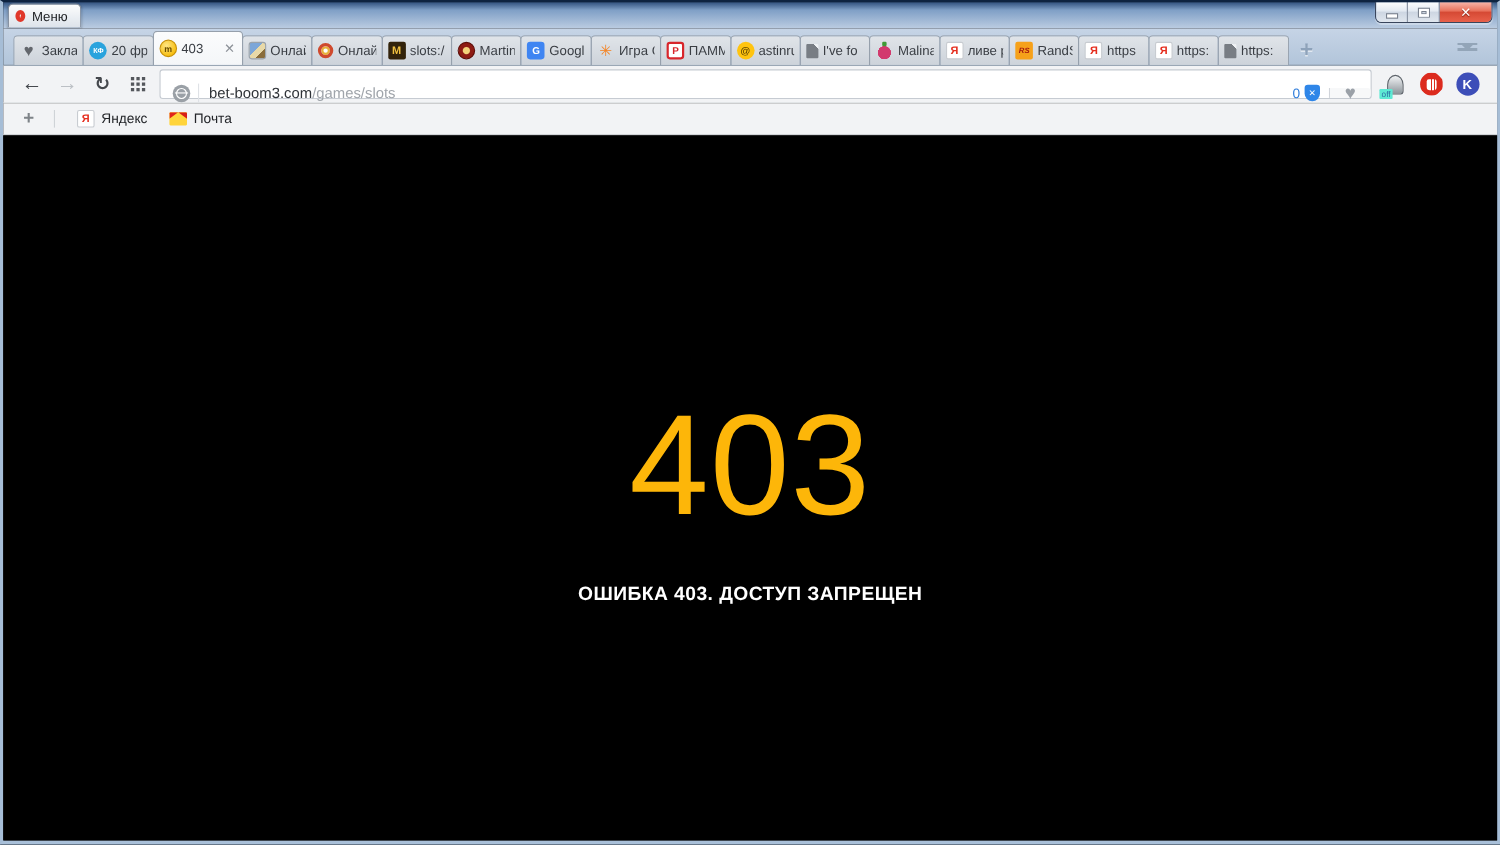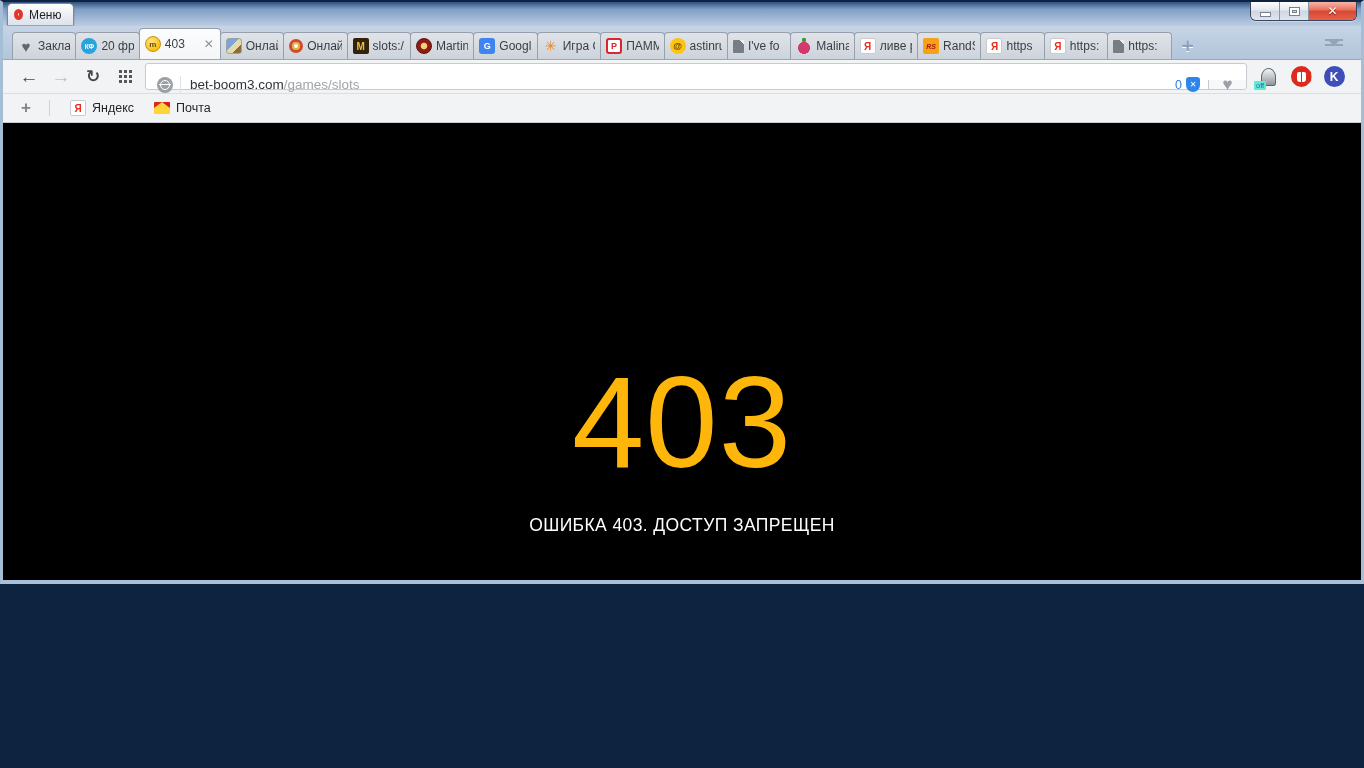--- a/index.html
+++ b/index.html
@@ -1,19 +1,19 @@
 <!DOCTYPE html>
 <html><head>
 <meta charset="utf-8">
 <style>
   * { margin:0; padding:0; box-sizing:border-box; }
   html,body { width:1364px; height:768px; overflow:hidden; }
   body { font-family:"Liberation Sans","DejaVu Sans",sans-serif; font-size:12px; background:#0e2340; }
 
-  .browser-window { width:1364px; height:584px; display:flex; flex-direction:column;
+  .browser-window { width:1364px; height:768px; display:flex; flex-direction:column;
     border-left:3px solid #a6bdd6; border-right:3px solid #a6bdd6; border-bottom:4px solid #a9c0d9;
     border-top:2px solid #0e2340; background:#000; }
 
   
   .titlebar { position:relative; height:24px; flex:0 0 24px;
     background:linear-gradient(180deg,#31517e 0%,#7f9fc6 30%,#bccde2 100%); }
   .menu-button { position:absolute; left:4px; top:1px; height:22px; display:flex; align-items:center; gap:6px;
     padding:0 12px 0 6px; background:linear-gradient(#fdfdfd,#e9edf2 60%,#dde3ea);
     border:1px solid #7d8694; border-bottom:none; border-radius:5px 5px 0 0; box-shadow:0 1px 2px rgba(0,0,0,.25); cursor:default; }
   .opera-logo { width:9px; height:11px; border:4px solid #e0382b; border-radius:50%;
@@ -127,21 +127,21 @@
   .bicon { width:16px; height:16px; display:flex; align-items:center; justify-content:center; font-weight:bold; position:relative; }
   .mail-icon { width:16px; height:12px; background:#ffd43b; border-radius:1px; overflow:hidden; }
   .mail-icon::before { content:""; position:absolute; top:0; left:0; width:0; height:0;
     border-left:8px solid #e0231c; border-bottom:6px solid transparent; }
   .mail-icon::after { content:""; position:absolute; top:0; right:0; width:0; height:0;
     border-right:8px solid #d71f18; border-bottom:6px solid transparent; }
 
   
   .content { flex:1 1 auto; display:flex; flex-direction:column; align-items:center; overflow:hidden; }
   .error-code { margin-top:234px; font-size:130px; line-height:1; font-weight:500; letter-spacing:1px; }
-  .error-message { margin-top:28px; font-size:17.5px; font-weight:normal; letter-spacing:.4px; }
+  .error-message { margin-top:42px; font-size:17.5px; font-weight:bold; letter-spacing:.4px; }
 </style>
 </head>
 <body>
 
 <div class="browser-window">
 
   <div class="titlebar">
     <div class="menu-button">
       <span class="opera-logo"></span>
       <span class="menu-label">Меню</span>

